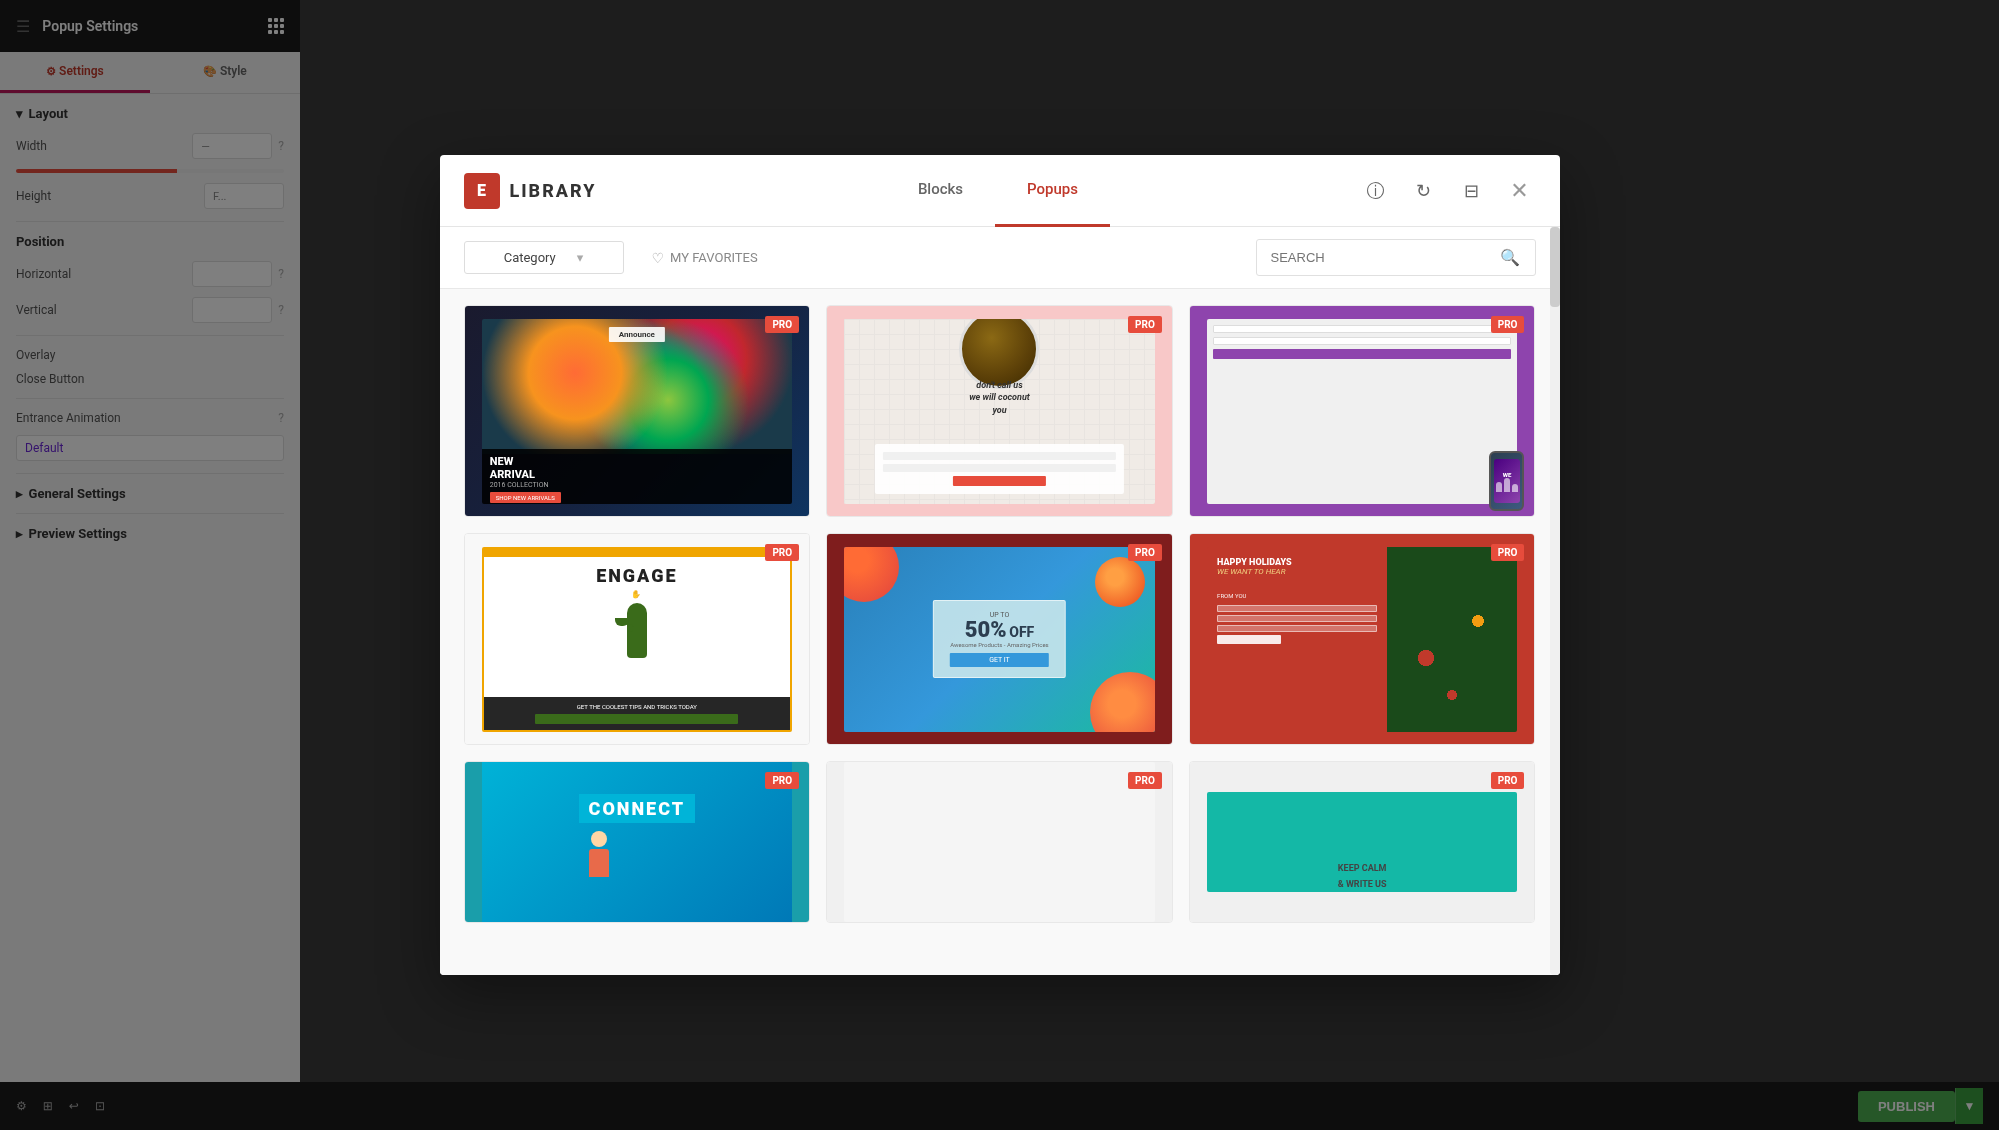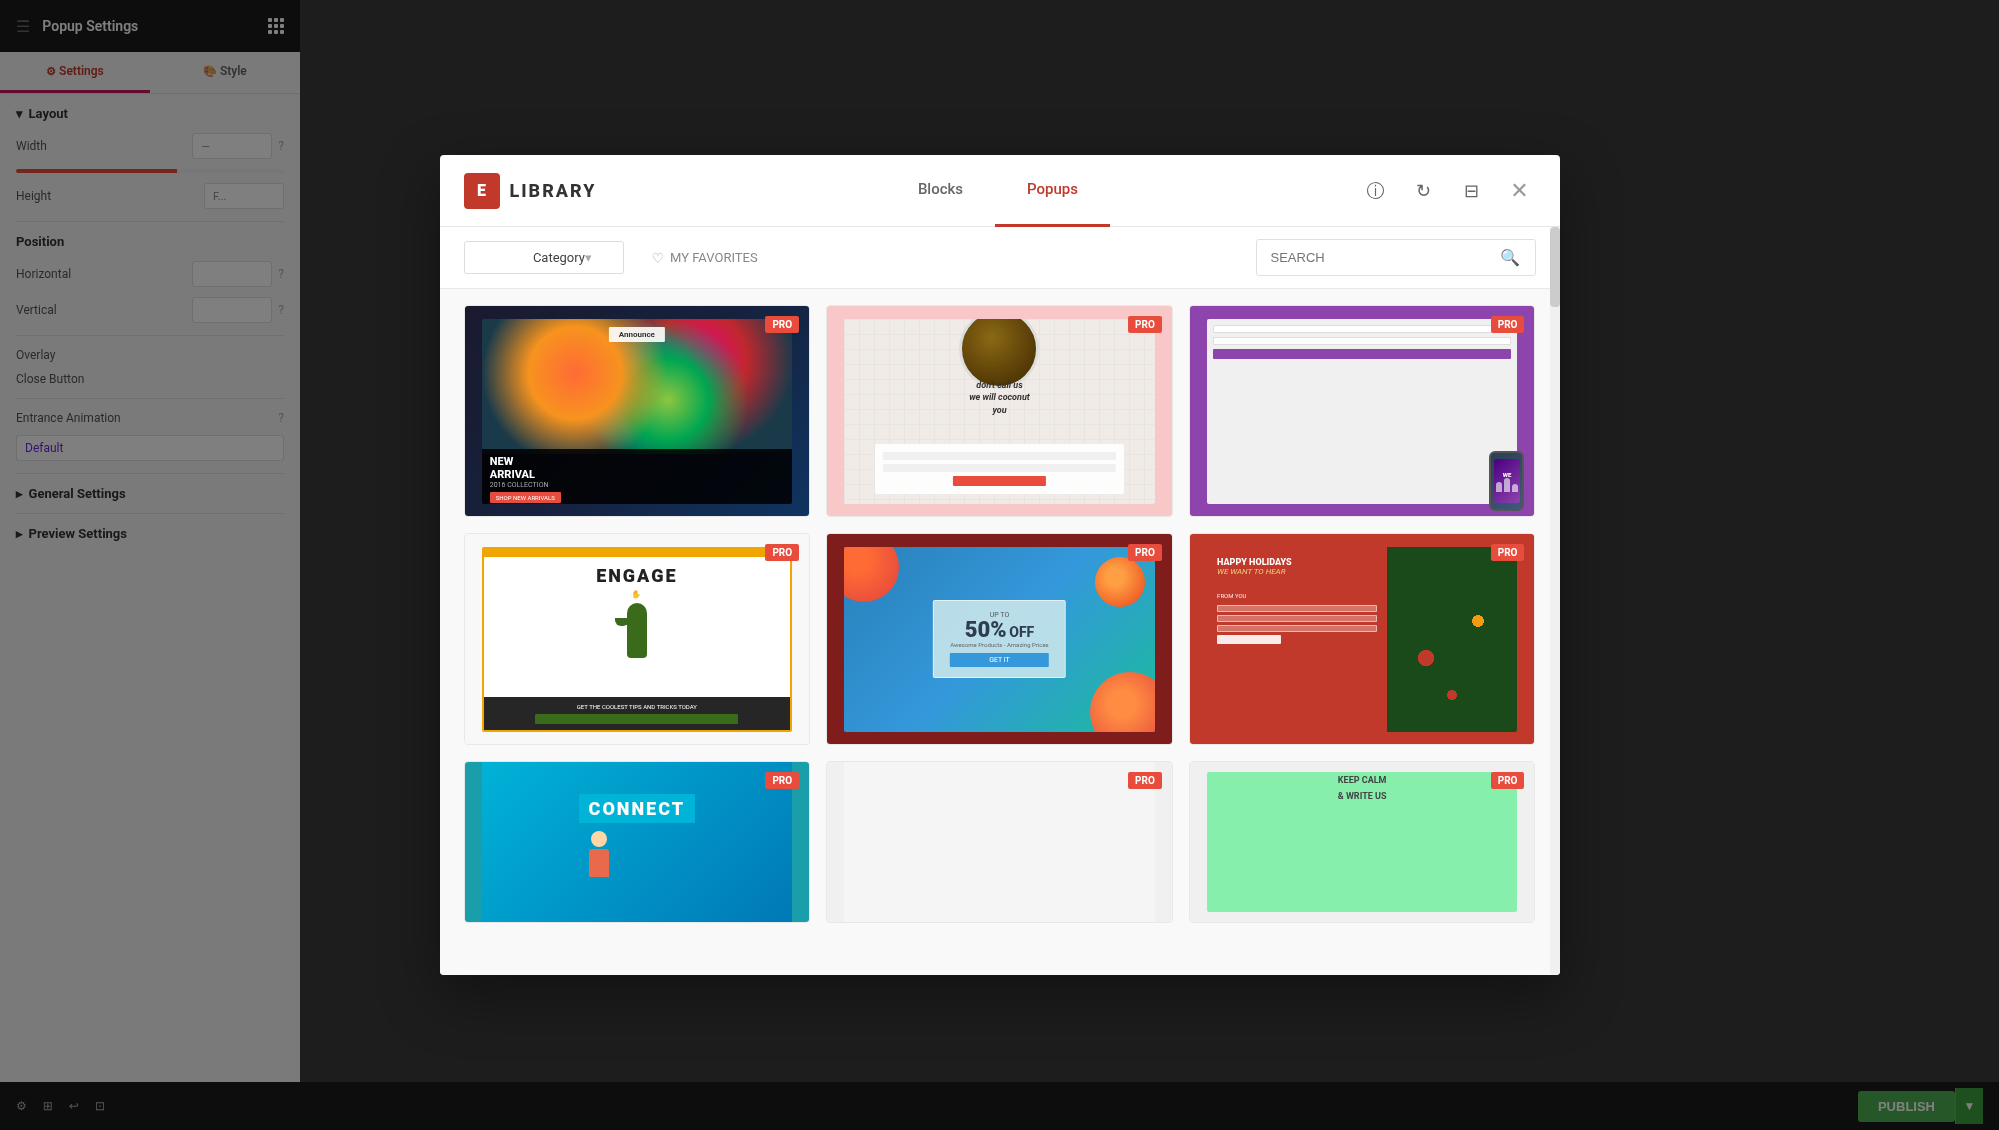--- a/index.html
+++ b/index.html
@@ -230,30 +230,30 @@
       padding: 12px 24px;
       border-bottom: 1px solid #e8e8e8;
       gap: 16px;
       flex-shrink: 0;
       background: #fff;
     }
 
     .category-dropdown {
       display: flex;
       align-items: center;
-      gap: 0;
+      gap: 21px;
       border: 1px solid #ddd;
       border-radius: 3px;
-      padding: 8px 31px;
+      padding: 8px 20px;
       font-size: 13px;
       color: #444;
       cursor: pointer;
       background: #fff;
       min-width: 160px;
-      justify-content: flex-end;
+      justify-content: center;
     }
 
     .favorites-btn {
       display: flex;
       align-items: center;
       gap: 6px;
       font-size: 13px;
       color: #888;
       cursor: pointer;
       padding: 8px 12px;
@@ -1207,21 +1207,21 @@
           <div class="pro-badge">PRO</div>
           <div class="template-preview t8" style="height:160px;">
             <div class="t8-inner" style="height:160px;background:#f5f5f5;">
             </div>
           </div>
         </div>
 
         <div class="template-card" style="min-height:160px;">
           <div class="pro-badge">PRO</div>
           <div class="template-preview" style="height:160px;background:#f0f0f0;">
-            <div style="width:90%;height:140px;background:#86efac;border-radius:2px;overflow:hidden;position:relative;display:flex;align-items:flex-start;justify-content:center;">
+            <div style="width:90%;height:100px;background:#14b8a6;border-radius:2px;overflow:hidden;position:relative;display:flex;align-items:flex-end;justify-content:center;">
               <div style="text-align:center;font-size:9px;font-weight:700;color:#444;line-height:1.8;">
                 KEEP CALM<br>&amp; WRITE US
               </div>
             </div>
           </div>
         </div>
 
       </div>
     </div>
 

